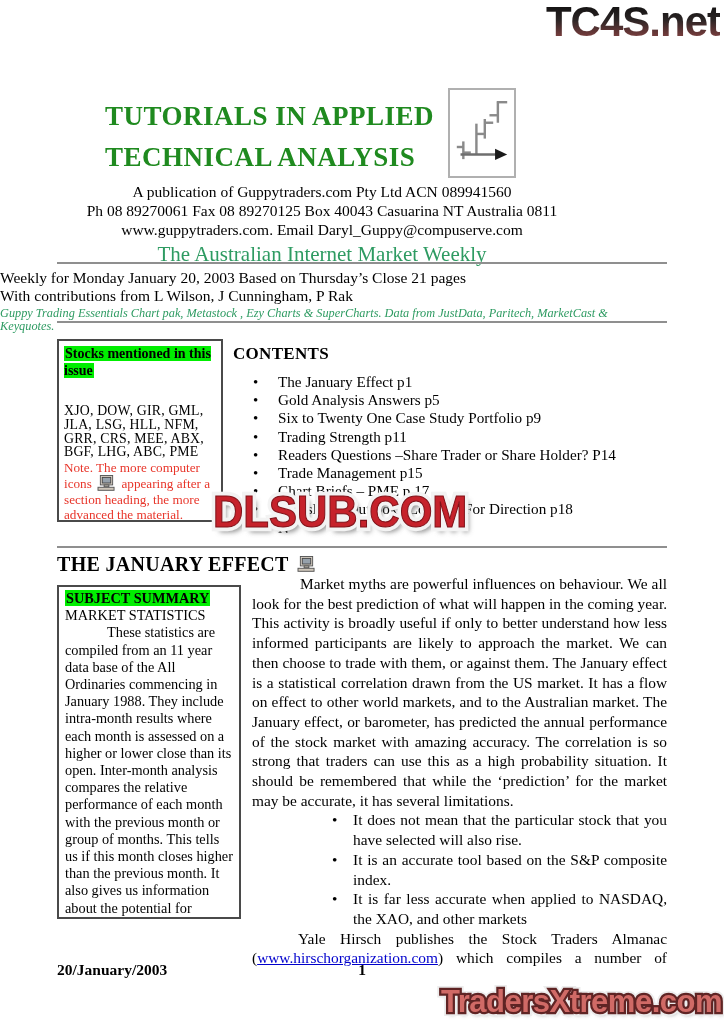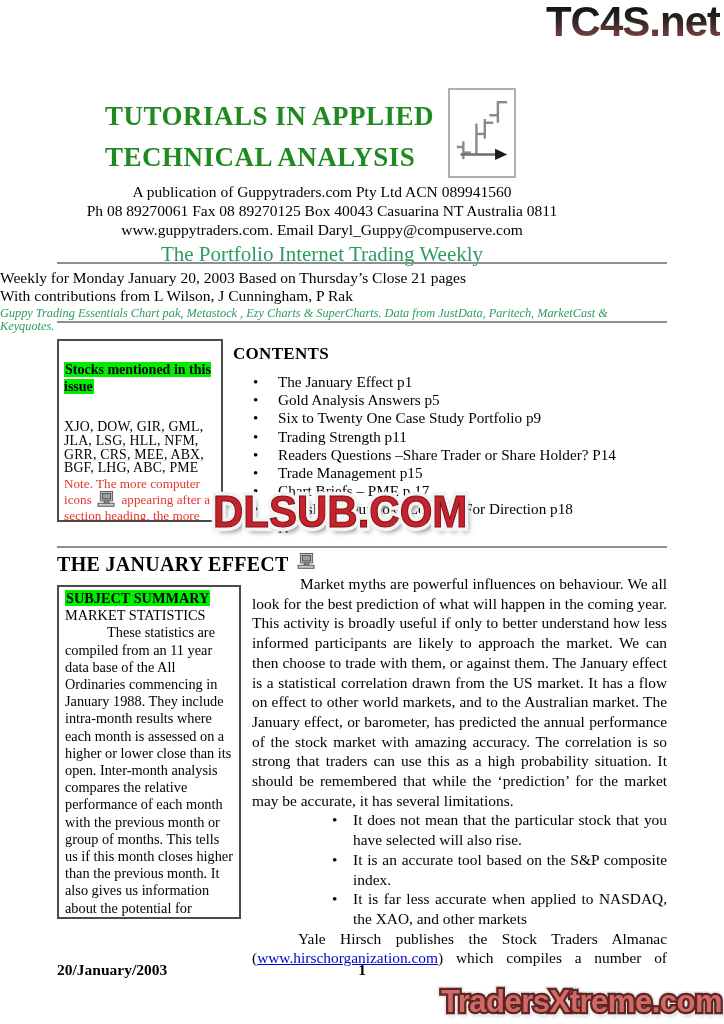--- a/index.html
+++ b/index.html
@@ -25,21 +25,21 @@
 
   .rule{position:absolute;left:57px;width:610px;height:2px;background:#8f8f8f;}
   .rule1{top:262px;} .rule2{top:321px;} .rule3{top:546px;}
 
   .issue-block{position:absolute;top:269px;left:0;width:650px;text-align:left;}
   .issue-block .iline{font-size:15.5px;line-height:17.5px;}
   .tools-line{margin-top:3px;font-size:12.3px;font-style:italic;color:#2e9b62;line-height:13px;}
 
   
   .stocks-box{position:absolute;left:57px;top:339px;width:166px;height:183px;box-sizing:border-box;
-        border:2px solid #4a4a4a;padding:20px 5px;overflow:hidden;}
+        border:2px solid #4a4a4a;padding:4px 5px;overflow:hidden;}
   .stocks-heading{font-weight:bold;font-size:14px;line-height:17px;}
   .stocks-heading span{background:#00ee00;padding:0 1px;}
   .tickers{margin-top:25px;font-size:13.8px;line-height:13.8px;letter-spacing:.2px;}
   .stocks-note{color:#e8352a;font-size:13.2px;line-height:15px;margin-top:1px;}
   .pc-icon{display:inline-block;vertical-align:-4px;margin:0 2px;}
 
   
   .contents{position:absolute;left:233px;top:344px;width:436px;}
   .contents-heading{font-weight:bold;font-size:17px;letter-spacing:.3px;line-height:20px;}
   .contents ul{list-style:none;margin:9px 0 0 0;padding:0;}
@@ -49,21 +49,21 @@
   
   .watermark{position:absolute;left:213px;top:489px;z-index:30;font-family:"Liberation Sans",sans-serif;
         font-weight:900;font-size:42px;line-height:46px;letter-spacing:0;white-space:nowrap;
         transform:scaleY(1.04);}
   .wm-back{position:absolute;left:0;top:0;color:#ffffff;-webkit-text-stroke:8px #f3f3f3;
         text-shadow:4px 5px 5px rgba(95,95,95,.75);}
   .wm-front{position:relative;color:#c6222b;-webkit-text-stroke:1px #7e1118;}
 
   
   .article-heading{position:absolute;left:57px;top:553px;font-weight:bold;font-size:20px;
-        letter-spacing:.3px;display:flex;}
+        letter-spacing:.3px;display:flex;align-items:center;}
   .article-heading .hicon{margin-left:8px;}
 
   .summary-box{position:absolute;left:57px;top:585px;width:184px;height:334px;box-sizing:border-box;
         border:2px solid #4a4a4a;padding:3px 6px;overflow:hidden;font-size:14.3px;line-height:17.2px;}
   .summary-label{font-weight:bold;}
   .summary-label span{background:#00ee00;padding:0 1px;}
   .summary-box p{margin:0;}
   .sb-para1{text-indent:42px;}
 
   .main-col{position:absolute;left:252px;top:574px;width:415px;font-size:15.4px;line-height:19.7px;
@@ -116,21 +116,21 @@
         <path d="M7 63 h38" stroke="#6e6e6e" stroke-width="2.6" fill="none"></path>
         <path d="M44 57 l13 6 -13 6 z" fill="#1a1a1a"></path>
       </svg>
     </div>
   </div>
 
   <div class="pub-block">
     <div class="pline">A publication of Guppytraders.com Pty Ltd ACN 089941560</div>
     <div class="pline">Ph 08 89270061  Fax 08 89270125  Box 40043 Casuarina NT Australia  0811</div>
     <div class="pline">www.guppytraders.com.   Email  Daryl_Guppy@compuserve.com</div>
-    <div class="subtitle">The Portfolio Internet Trading Weekly</div>
+    <div class="subtitle">The Australian Internet Market Weekly</div>
   </div>
 
   <div class="rule rule1"></div>
 
   <div class="issue-block">
     <div class="iline">Weekly for Monday January 20, 2003 Based on Thursday’s Close 21 pages</div>
     <div class="iline">With contributions from L Wilson, J Cunningham,  P Rak</div>
     <div class="tools-line">Guppy Trading Essentials Chart pak, Metastock , Ezy Charts &amp; SuperCharts. Data from JustData, Paritech, MarketCast &amp; Keyquotes.</div>
   </div>
 

